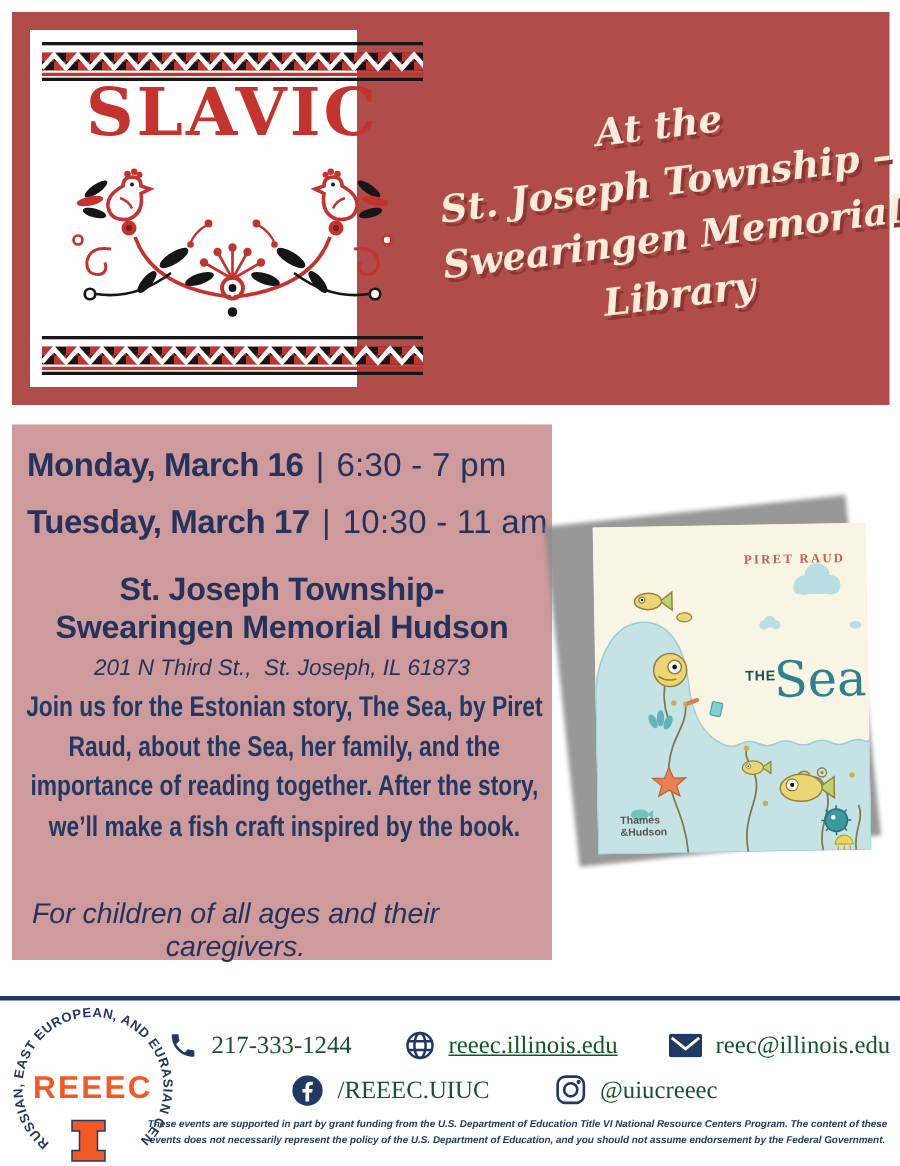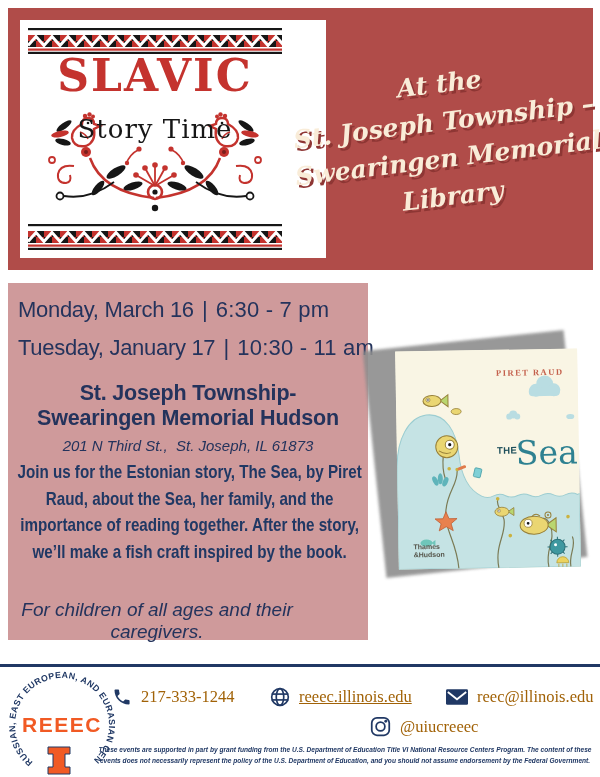--- a/index.html
+++ b/index.html
@@ -1,42 +1,42 @@
 <!DOCTYPE html>
 <html><head>
 <meta charset="utf-8">
 <style>
   html,body{margin:0;padding:0;background:#ffffff;}
   .page{position:relative;width:600px;height:777px;background:#ffffff;overflow:hidden;
         font-family:"Liberation Sans",sans-serif;}
 
   
   .hero{position:absolute;left:8px;top:8px;width:585px;height:262px;background:#b04c49;}
-  .logo-box{position:absolute;left:12px;top:12px;width:306px;height:238px;background:#ffffff;}
+  .logo-box{position:absolute;left:12px;top:12px;width:218px;height:238px;background:#ffffff;}
   .band{position:absolute;left:8px;width:254px;height:26px;display:block;}
   .band-top{top:8px;}
   .band-bottom{top:204px;}
   .slavic{position:absolute;left:0;top:34px;width:270px;text-align:center;
           font-family:"DejaVu Serif",serif;font-weight:bold;font-size:44px;
           letter-spacing:2px;color:#c4332e;line-height:1;}
   .orn-wrap{position:absolute;left:10px;top:88px;width:250px;height:112px;}
   .ornament{position:absolute;left:0;top:0;width:250px;height:112px;}
   .storytime{position:absolute;left:0;top:6px;width:250px;text-align:center;
              font-family:"DejaVu Serif",serif;font-size:26px;color:#161616;letter-spacing:1px;}
   .headline{position:absolute;left:288px;top:34px;width:300px;height:196px;
             display:flex;flex-direction:column;justify-content:center;align-items:center;
             transform:rotate(-7deg);
             font-family:"DejaVu Serif",serif;font-style:italic;font-weight:bold;
             font-size:25px;line-height:1.5;color:#f9ecd8;
             text-shadow:2px 3px 0 #8e3634;white-space:nowrap;text-align:center;}
 
   
   .panel{position:absolute;left:8px;top:283px;width:360px;height:357px;background:#cf9a9b;color:#24335c;}
   .session{position:absolute;left:10px;font-size:22px;white-space:nowrap;}
-  .session .date{font-weight:normal;letter-spacing:-0.3px;}
+  .session .date{font-weight:bold;letter-spacing:-0.3px;}
   .session .pipe{font-weight:300;margin:0 2px;}
   .session .time{font-weight:400;letter-spacing:0.2px;}
   .session-1{top:14px;}
   .session-2{top:52px;}
   .venue{position:absolute;left:0;top:98px;width:360px;text-align:center;}
   .venue-line{font-weight:bold;font-size:21.5px;line-height:1.15;letter-spacing:-0.2px;}
   .addr{font-style:italic;font-size:15px;margin-top:7px;white-space:pre-wrap;}
   .desc{position:absolute;left:8px;top:176px;width:434px;margin:0;
         transform:scaleX(0.80);transform-origin:left top;
         text-align:center;font-weight:bold;font-size:19px;line-height:1.4;color:#203864;}
@@ -46,21 +46,21 @@
   
   .book-shadow{position:absolute;left:374px;top:340px;width:202px;height:228px;
                background:#8d8d8d;transform:rotate(-6deg);filter:blur(1.5px);opacity:0.9;}
   .book{position:absolute;left:397px;top:350px;width:182px;height:218px;transform:rotate(-1deg);
         background:#f9f5e4;}
   .book svg{display:block;}
 
   
   .footer-rule{position:absolute;left:0;top:664px;width:600px;height:3px;background:#203864;}
   .reeec-logo{position:absolute;left:8px;top:668px;width:108px;height:109px;}
-  .contact{position:absolute;display:flex;align-items:center;gap:9px;color:#a16207;
+  .contact{position:absolute;display:flex;align-items:center;gap:9px;color:#14532d;
            font-family:"Liberation Serif",serif;font-size:16.5px;white-space:nowrap;}
   .c-phone{left:112px;top:687px;}
   .c-web{left:270px;top:687px;text-decoration:underline;}
   .c-email{left:446px;top:687px;}
   .c-fb{left:194px;top:716px;}
   .c-ig{left:370px;top:716px;}
   .disclaimer{position:absolute;left:96px;top:745px;width:498px;margin:0;
               font-size:6.6px;font-weight:bold;font-style:italic;line-height:1.6;
               text-align:center;color:#203864;}
 </style>
@@ -130,21 +130,20 @@
             <line x1="125" y1="78" x2="144" y2="67"></line>
           </g>
           <g fill="#c4332e">
             <circle cx="106" cy="67" r="2.8"></circle>
               <circle cx="115" cy="60" r="2.8"></circle>
             <circle cx="125" cy="57" r="2.8"></circle>
               <circle cx="135" cy="60" r="2.8"></circle>
             <circle cx="144" cy="67" r="2.8"></circle>
           </g>
         </svg>
-        <div class="storytime">Story Time</div>
       </div>
 
       <svg class="band band-bottom" viewBox="0 0 254 26" preserveAspectRatio="none">
         <defs>
           <pattern id="checkerB" x="0" y="7" width="16" height="12" patternUnits="userSpaceOnUse">
             <rect width="8" height="6" fill="#c4332e"></rect>
               <rect x="8" width="8" height="6" fill="#161616"></rect>
             <rect y="6" width="8" height="6" fill="#161616"></rect>
               <rect x="8" y="6" width="8" height="6" fill="#c4332e"></rect>
           </pattern>
@@ -165,21 +164,21 @@
     </div>
   </div>
 
   <div class="panel">
     <div class="session session-1">
       <span class="date">Monday, March 16</span>
       <span class="pipe">|</span>
       <span class="time">6:30 - 7 pm</span>
     </div>
     <div class="session session-2">
-      <span class="date">Tuesday, January 17</span>
+      <span class="date">Tuesday, March 17</span>
       <span class="pipe">|</span>
       <span class="time">10:30 - 11 am</span>
     </div>
     <div class="venue">
       <div class="venue-line">St. Joseph Township-</div>
       <div class="venue-line">Swearingen Memorial Hudson</div>
       <div class="addr">201 N Third St.,  St. Joseph, IL 61873</div>
     </div>
     <p class="desc">Join us for the Estonian story, The Sea, by Piret Raud, about the Sea, her family, and the importance of reading together. After the story, we’ll make a fish craft inspired by the book.</p>
     <p class="audience">For children of all ages and their caregivers.</p>
@@ -327,20 +326,27 @@
   </div>
 
   <div class="contact c-email">
     <svg width="22" height="16" viewBox="0 0 24 17">
       <rect width="24" height="17" rx="1.5" fill="#203864"></rect>
       <polyline points="2,3 12,11 22,3" fill="none" stroke="#ffffff" stroke-width="2"></polyline>
     </svg>
     <span>reec@illinois.edu</span>
   </div>
 
+  <div class="contact c-fb">
+    <svg width="22" height="22" viewBox="0 0 24 24">
+      <circle cx="12" cy="12" r="11" fill="#203864"></circle>
+      <path fill="#ffffff" d="M13.2 20v-6.5h2.2l.33-2.6h-2.53V9.26c0-.75.21-1.26 1.29-1.26h1.37V5.68c-.24-.03-1.05-.1-2-.1-1.98 0-3.33 1.2-3.33 3.42v1.9H8.3v2.6h2.22V20h2.68z"></path>
+    </svg>
+    <span>/REEEC.UIUC</span>
+  </div>
 
   <div class="contact c-ig">
     <svg width="21" height="21" viewBox="0 0 24 24">
       <g fill="none" stroke="#203864" stroke-width="2">
         <rect x="2" y="2" width="20" height="20" rx="6"></rect>
         <circle cx="12" cy="12" r="5"></circle>
       </g>
       <circle cx="18" cy="6" r="1.6" fill="#203864"></circle>
     </svg>
     <span>@uiucreeec</span>

